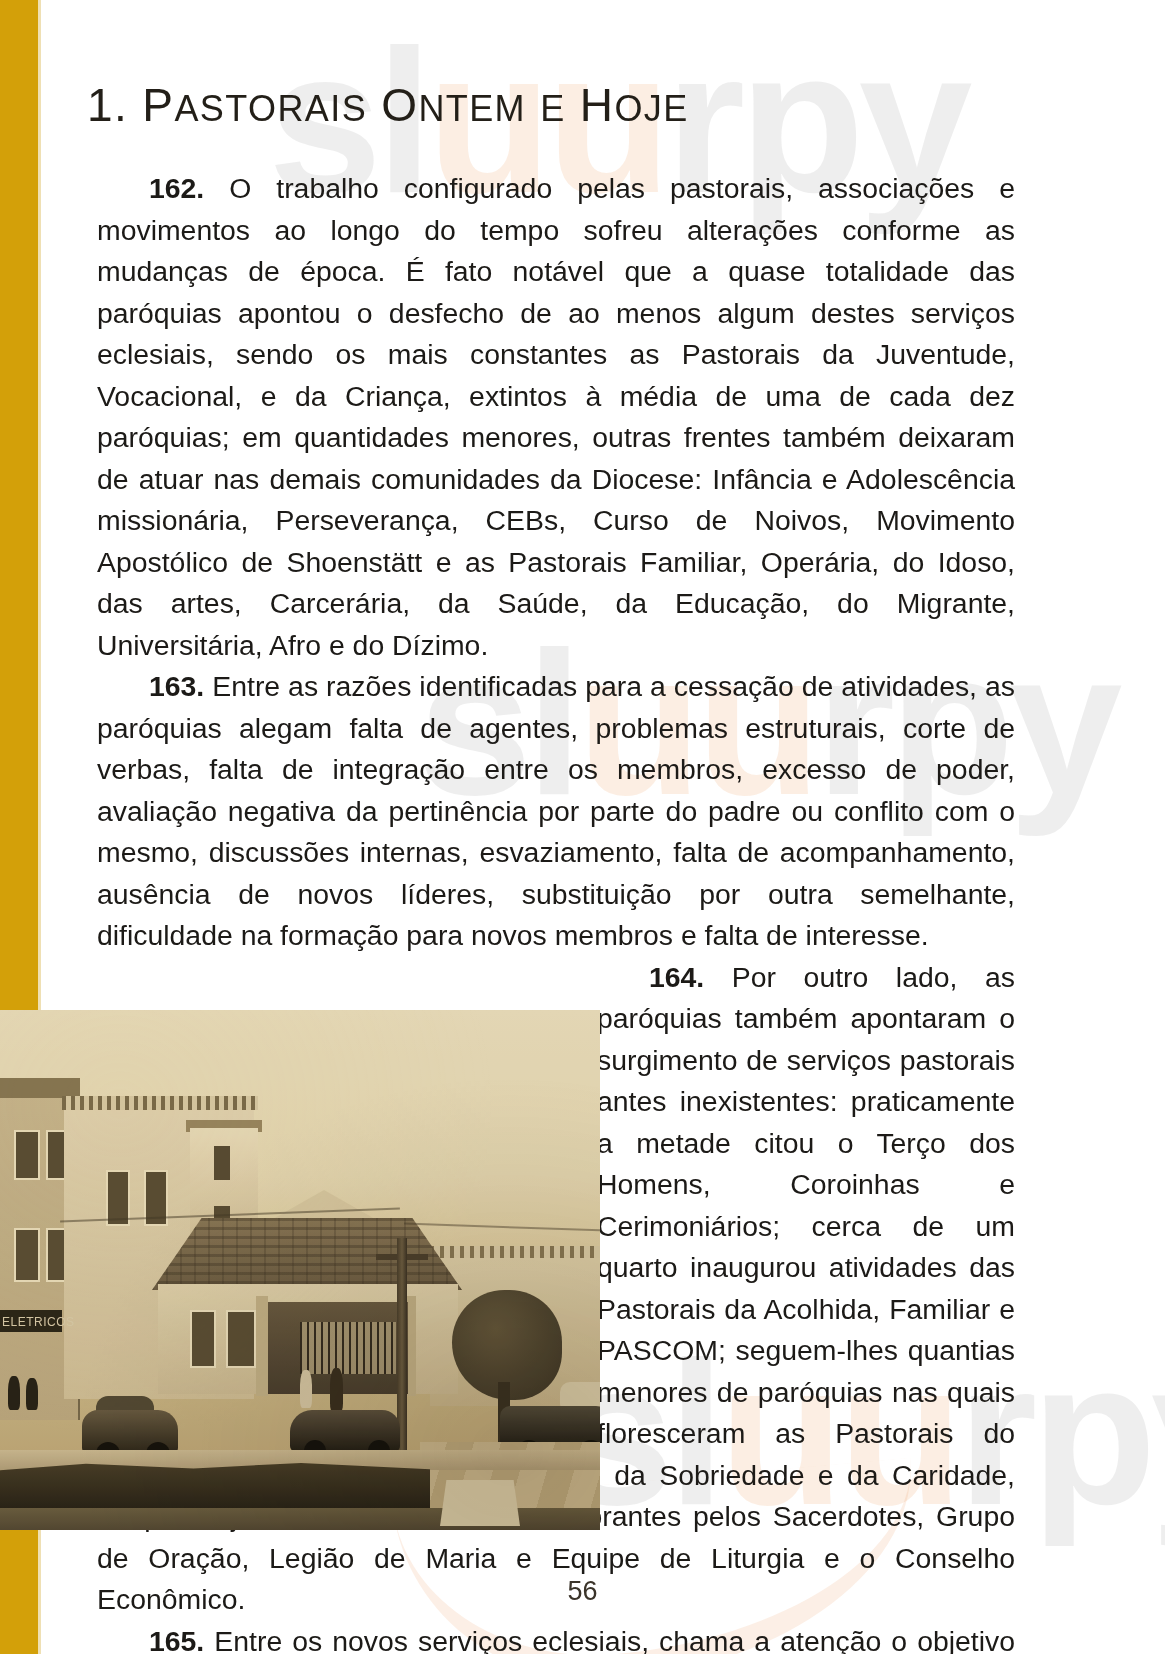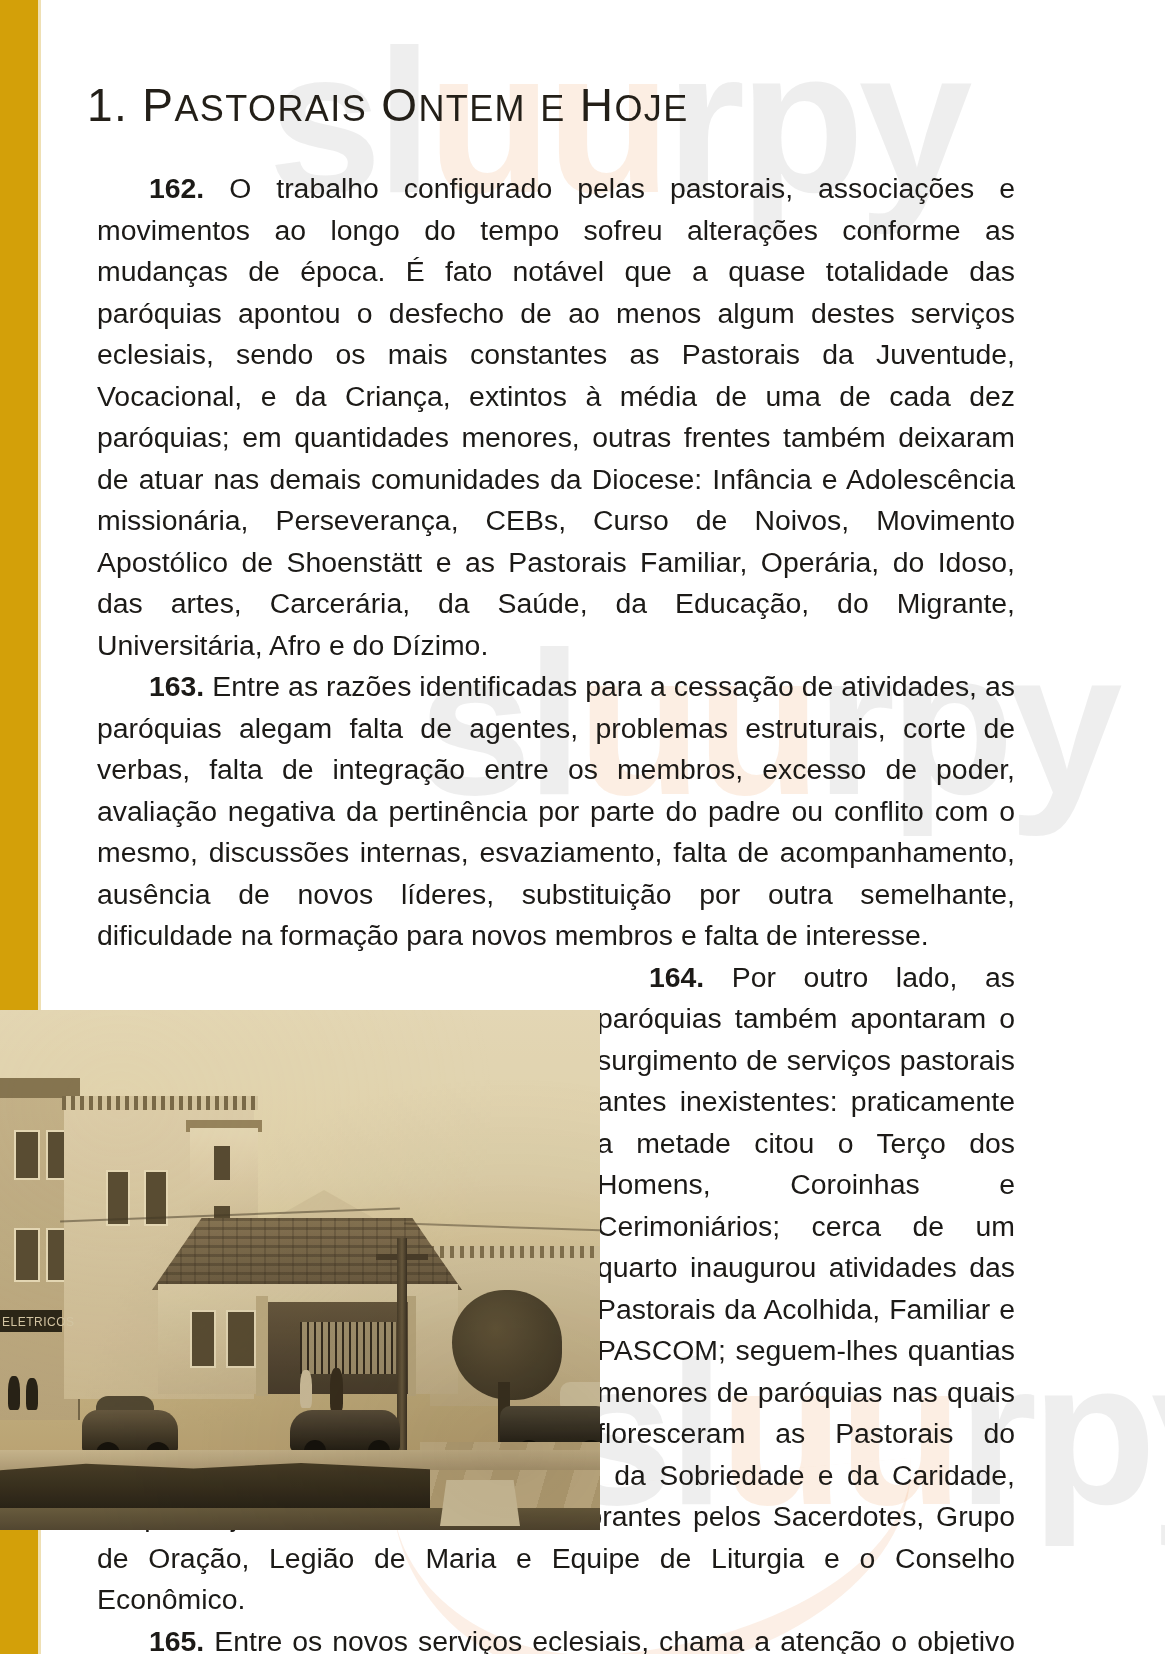--- a/index.html
+++ b/index.html
@@ -365,15 +365,16 @@
         <div class="ph-el hedge1"></div>
         <div class="ph-el hedge2"></div>
         <div class="ph-el bench"></div>
 
         <div class="photo-tone"></div>
         <div class="photo-grain"></div>
       </div>
     </div>
 
 
+    <div class="folio">56</div>
 
   </div>
 </div>
 
 </body></html>

